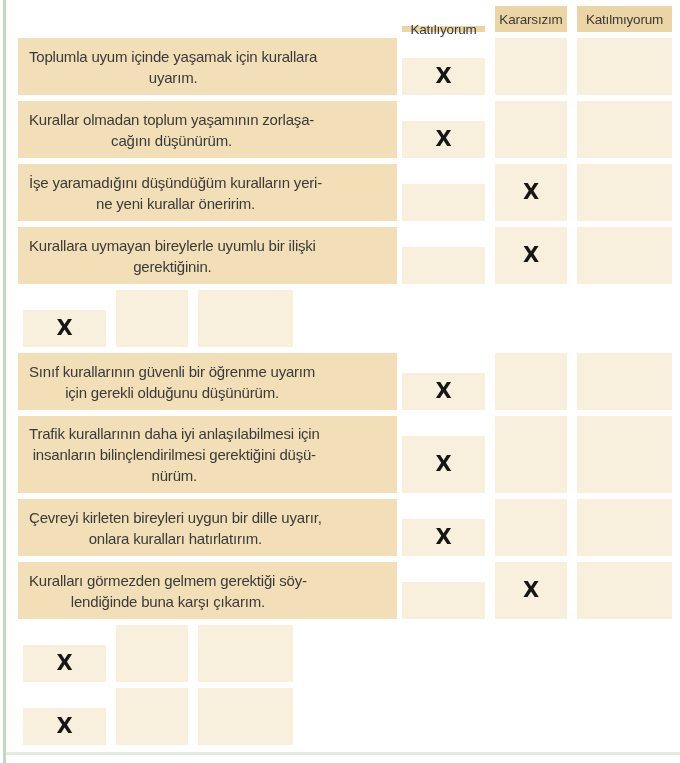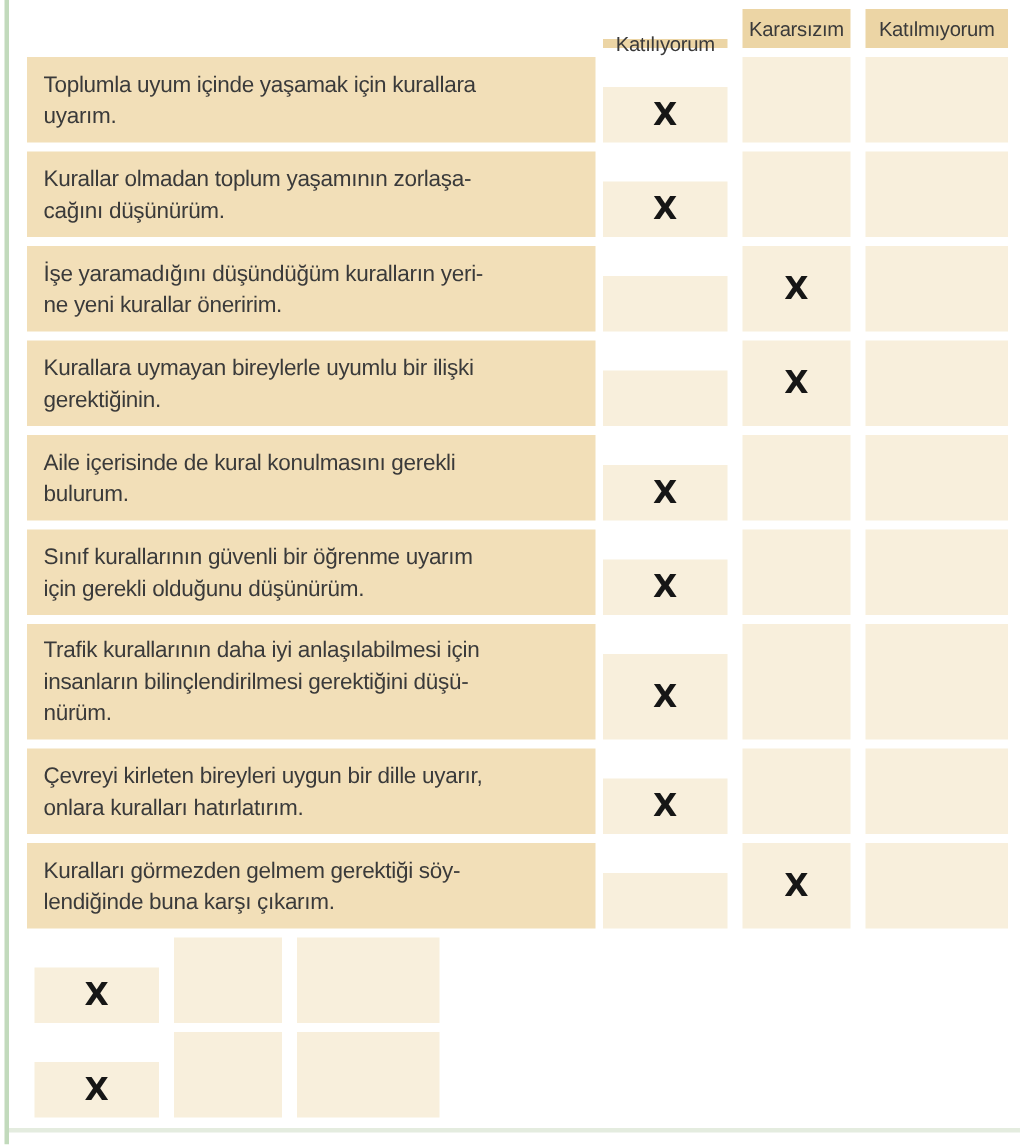--- a/index.html
+++ b/index.html
@@ -49,21 +49,21 @@
   .statement{
     flex:1;
     background:var(--statement-bg);
     color:var(--text);
     display:flex;align-items:center;
     padding:7px 8px 7px 11px;
     font-size:15px;
     line-height:21px;
     letter-spacing:-0.2px;
   }
-  .statement span{white-space:pre-line;}
+  .statement span{white-space:pre-line;text-align:center;}
   .answer{
     background:var(--answer-bg);
     display:flex;align-items:center;justify-content:center;
   }
   .c0{width:83px;margin-left:5px;margin-top:20px;}
   .c1{width:72px;margin-left:10px;}
   .c2{width:95px;margin-left:10px;}
   .mark{
     font-family:"DejaVu Sans","Liberation Sans",sans-serif;
     font-weight:bold;
@@ -125,24 +125,20 @@
           <span>Kurallara uymayan bireylerle uyumlu bir ilişki
 gerektiğinin.</span>
         </div>
         <div class="answer c0"></div>
         <div class="answer c1">
           <span class="mark">X</span>
         </div>
         <div class="answer c2"></div>
       </div>
       <div class="row">
-        <div class="cell statement">
-          <span>Aile içerisinde de kural konulmasını gerekli
-bulurum.</span>
-        </div>
         <div class="answer c0">
           <span class="mark">X</span>
         </div>
         <div class="answer c1"></div>
         <div class="answer c2"></div>
       </div>
       <div class="row">
         <div class="cell statement">
           <span>Sınıf kurallarının güvenli bir öğrenme uyarım
 için gerekli olduğunu düşünürüm.</span>

